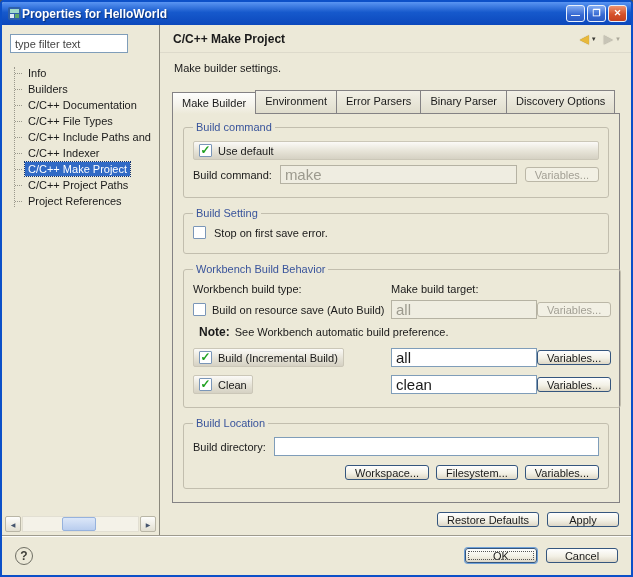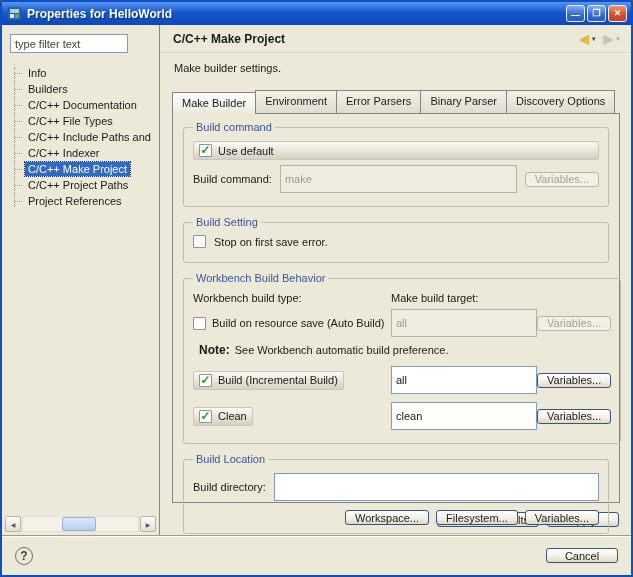--- a/index.html
+++ b/index.html
@@ -12,21 +12,21 @@
     border-radius:4px 4px 0 0;
     background:#ECE9D8;
     display:flex; flex-direction:column;
     overflow:hidden;
   }
 
   
   .titlebar {
     height:23px; flex:0 0 23px;
     background:linear-gradient(180deg,#5A95F2 0%,#1659CC 45%,#0C48BC 100%);
-    display:flex; align-items:center; gap:5px;
+    display:flex; align-items:center; 
     padding:0 4px 0 5px;
     color:#fff; font-weight:bold; font-size:12px;
     text-shadow:1px 1px 1px rgba(0,0,0,.4);
   }
   .title-icon { width:15px; height:15px; flex:0 0 15px; }
   .win-buttons { margin-left:auto; display:flex; gap:2px; }
   .win-btn {
     width:19px; height:17px;
     border:1px solid #E9F0FB; border-radius:3px;
     background:linear-gradient(180deg,#83ACF2 0%,#3568D2 60%,#2B5BC4 100%);
@@ -130,22 +130,22 @@
   
   .cb {
     width:13px; height:13px; flex:0 0 13px;
     background:#fff; border:1px solid #7A96B8; border-radius:1px;
     display:inline-flex; align-items:center; justify-content:center;
   }
   .cb .check { color:#1FA11F; font-size:12px; font-weight:bold; line-height:10px; margin-top:-1px; }
 
   
   .field {
-    height:28px; border:1px solid #7F9DB9; background:#fff;
-    font-family:"Liberation Sans",sans-serif; font-size:11px; padding:1px 4px; color:#1a1a1a;
+    height:19px; border:1px solid #7F9DB9; background:#fff;
+    font-family:"Liberation Sans",sans-serif; font-size:15px; padding:1px 4px; color:#1a1a1a;
   }
   .field.dim { background:#EFEDE1; color:#9C9A8E; border-color:#B5B2A3; }
 
   
   .btn {
     min-width:68px; height:15px;
     border:1px solid #35567E; border-radius:3px;
     background:linear-gradient(180deg,#FEFEFE 0%,#F3F1E6 55%,#DDD7C6 100%);
     font-family:"Liberation Sans",sans-serif; font-size:11px; color:#1a1a1a;
     padding:0 9px; cursor:default;
@@ -383,17 +383,18 @@
       </div>
 
     </div>
   </div>
 
   <div class="bottombar">
     <div class="help-btn">
         <span>?</span>
       </div>
     <div class="bottom-actions">
+      <button class="btn w72 focused">OK</button>
       <button class="btn w72">Cancel</button>
     </div>
   </div>
 
 </div>
 
 </body></html>

